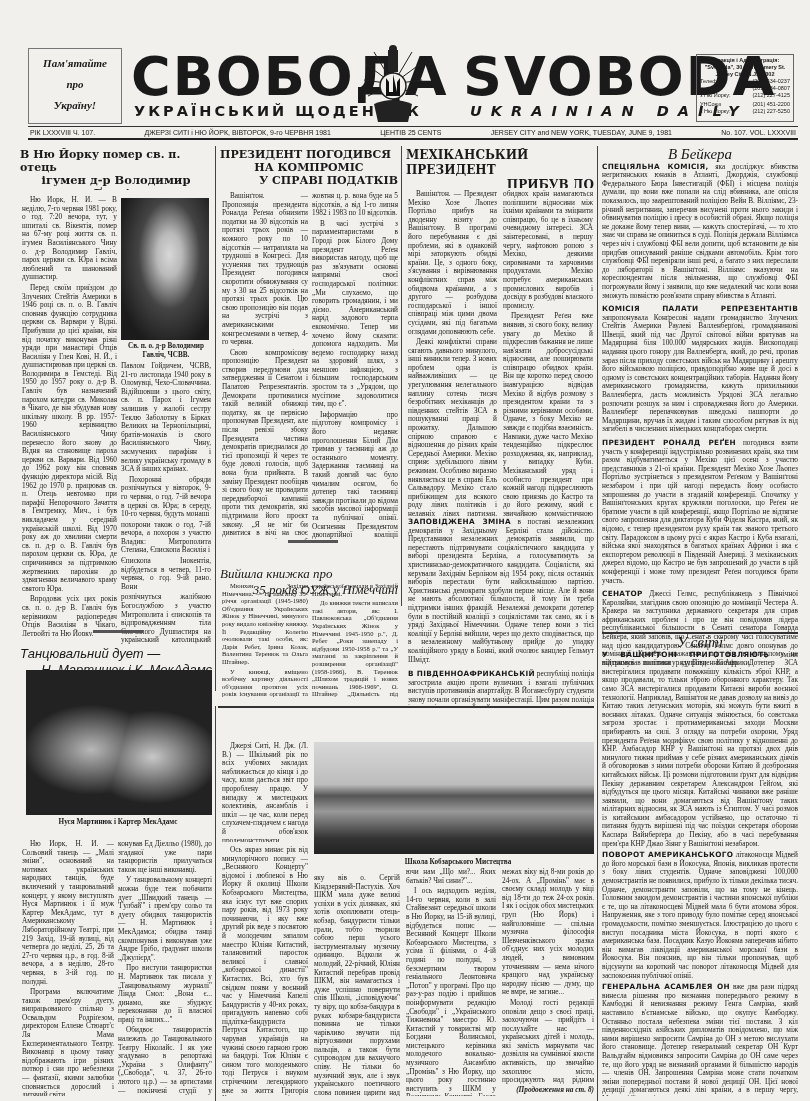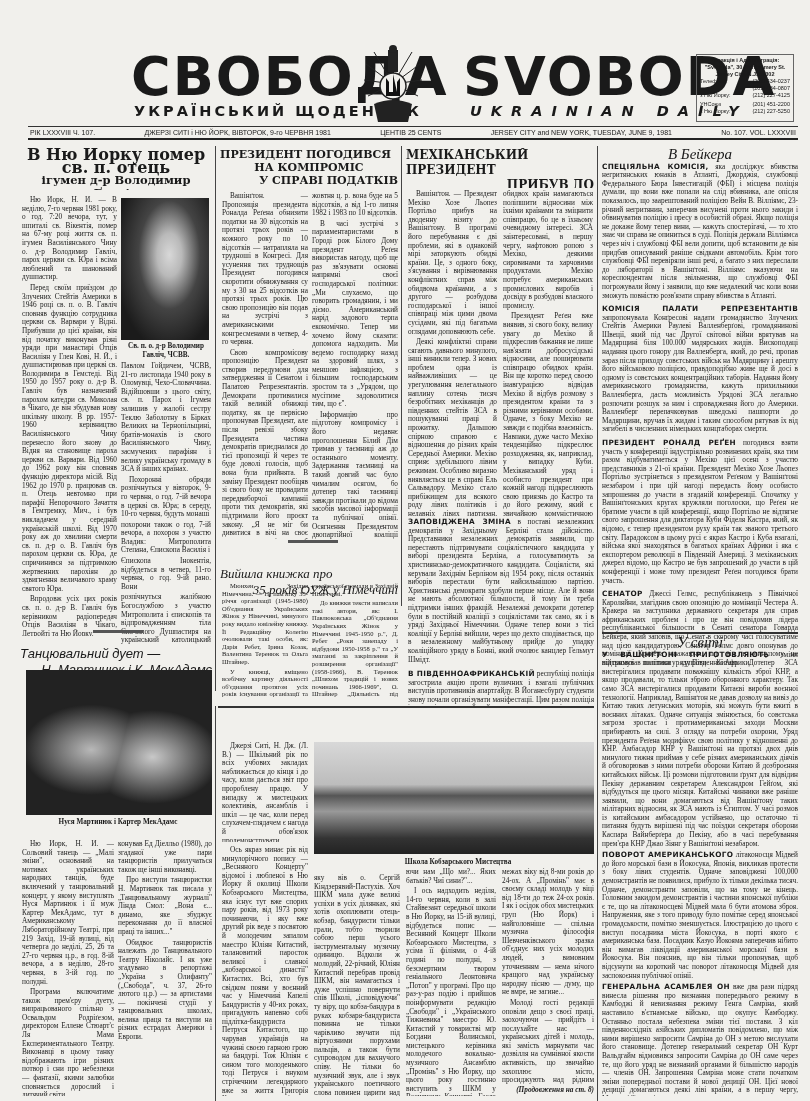--- a/index.html
+++ b/index.html
@@ -32,20 +32,25 @@
   .lead{font-weight:bold;font-family:"DejaVu Sans",sans-serif;letter-spacing:0.3px;}
   .section-h{font-style:italic;font-size:15px;text-align:center;margin:2px 0 4px 0;}
   .short-rule{position:absolute;height:3px;background:#555;}
 </style>
 </head>
 <body>
 
 <div class="page">
 
   <div class="mast">
+    <div class="motto">
+      <div>Пам'ятайте</div>
+      <div>про</div>
+      <div>Україну!</div>
+    </div>
     <div class="title-uk">СВОБОДА</div>
     <div class="sub-uk">УКРАЇНСЬКИЙ ЩОДЕННИК</div>
     <svg class="emblem" viewBox="0 0 58 80">
       <g stroke="#222" stroke-width="1">
         <line x1="29" y1="40" x2="2" y2="20"></line>
           <line x1="29" y1="40" x2="56" y2="20"></line>
         <line x1="29" y1="40" x2="0" y2="36"></line>
           <line x1="29" y1="40" x2="58" y2="36"></line>
         <line x1="29" y1="40" x2="4" y2="52"></line>
           <line x1="29" y1="40" x2="54" y2="52"></line>
@@ -94,21 +99,21 @@
     <span>JERSEY CITY and NEW YORK, TUESDAY, JUNE 9, 1981</span>
     <span>No. 107. VOL. LXXXVIII</span>
   </div>
 
   <div class="vrule" style="left:207px;top:140px;height:545px;"></div>
   <div class="vrule" style="left:393px;top:140px;height:460px;"></div>
   <div class="vrule" style="left:589px;top:140px;height:955px;"></div>
   <div class="vrule" style="left:207px;top:700px;height:395px;"></div>
 
   <div class="col" style="left:12px;top:142px;width:192px;height:42px;">
-    <h2 class="head" style="font-size:16px;line-height:13px;text-align:center;">В Ню Йорку помер св. п. отець</h2>
+    <h2 class="head" style="font-size:11px;line-height:13px;text-align:left;">В Ню Йорку помер св. п. отець</h2>
     <h2 class="head" style="font-size:11.5px;line-height:13px;text-align:center;">ігумен д-р Володимир Ґавліч</h2>
 
   </div>
   <div class="col" style="left:14px;top:190px;width:95px;height:440px;">
     <p>Ню Йорк, Н. Й. — В неділю, 7-го червня 1981 року, о год. 7:20 вечора, тут, у шпиталі св. Вікентія, помер на 67-му році життя св. п. ігумен Василіянського Чину о. д-р Володимир Гавліч, парох церкви св. Юра і всіма люблений та шанований душпастир.</p>
     <p>Перед своїм приїздом до Злучених Стейтів Америки в 1946 році св. п. о. В. Гавліч сповняв функцію сотрудника церкви св. Варвари у Відні. Прибувши до цієї країни, він від початку виконував різні уряди при манастирі Отців Василіян у Глен Кові, Н. Й., і душпастирював при церкві св. Володимира в Гемстеді. Від 1950 до 1957 року о. д-р В. Гавліч був назначений парохом катедри св. Миколая в Чікаго, де він збудував нову шкільну школу. В рр. 1957-1960 керівництво Василіянського Чину перенесло його знову до Відня на становище пароха церкви св. Варвари. Від 1960 до 1962 року він сповняв функцію директора місій. Від 1962 до 1970 р. працював св. п. Отець невтомно при парафії Непорочного Зачаття в Гемтремку, Мич., і був викладачем у середній українській школі. Від 1970 року аж до хвилини смерти св. п. д-р о. В. Гавліч був парохом церкви св. Юра, де спричинився за підтримкою жертвенних парохіян до здвигнення величавого храму святого Юра.</p>
     <p>Впродовж усіх цих років св. п. о. д-р В. Гавліч був керівником радіопередач Отців Василіян в Чікаго, Детройті та Ню Йорку.</p>
 
   </div>
   <div class="photo fr" style="left:113px;top:192px;width:88px;height:142px;"></div>
@@ -197,20 +202,21 @@
   </div>
   <div class="photo duo" style="left:18px;top:664px;width:186px;height:145px;"></div>
   <div class="caption" style="left:50px;top:812px;width:120px;">Нуся Мартинюк і Картер МекАдамс</div>
   <div class="col" style="left:14px;top:834px;width:92px;height:256px;">
     <p>Ню Йорк, Н. Й. — Сольовий танець — „Малі зміни", оснований на мотивах українських народних танців, буде включений у танцювальний концерт, у якому виступлять Нуся Мартинюк і її муж Картер МекАдамс, тут в Американському Ляборатоpійному Театрі, при 219 Захід, 19-ій вулиці, від четверга до неділі, 25, 26 та 27-го червня ц.р., в год. 8-ій вечора, а в неділю, 28-го червня, в 3-ій год. по полудні.</p>
     <p>Програма включатиме також прем'єру дуету, випрацьованого спільно з Освальдом Родріґезом, директором Еллене Стюарт'с Ля Мама Експериментального Театру. Виконавці в цьому танку відображають ігри різних потвор і сни про небезпеки — фантазії, якими залюбки сповняється дорослий і дитячий світи.</p>
 
   </div>
   <div class="col" style="left:110px;top:834px;width:94px;height:256px;">
     <p style="text-indent:0">конував Ед Діелльо (1980), до згаданої уже пари танцюристів прилучаться також ще інші виконавці.</p>
+    <p>У танцювальному концерті можна буде теж побачити дует „Швидкий танець — 'Гулбай'" і прем'єру сольо та дуету обидвох танцюристів — Н. Мартинюк і МекАдамса; обидва танці скомпонував і виконував уже Андре Ґрібо, ґрадуант школи „Джулієрд".</p>
     <p>Про виступи танцюристки Н. Мартинюк так писала у „Танцювальному журналі" Лінда Смол: „Вона є... динамо, яке збуджує переконання до її власної праці та інших..."</p>
     <p>Обидвоє танцюристів належать до Танцювального Театру Ніколайс. І як уже згадувано в репортажі „Україна з Олифанту" („Свобода", ч. 37, 26-го лютого ц.р.) — за артистами — покінчені студії у танцювальних школах, велика праця та виступи на різних естрадах Америки і Европи.</p>
 
   </div>
 
   <div class="col" style="left:212px;top:712px;width:374px;height:16px;text-align:center;">
     <h2 class="ital" style="margin:16px;font-size:12.5px;line-height:15px;font-weight:normal;">Кобзарська Школа виступить з концеворічним концертом</h2>
   </div>
   <div class="col" style="left:214px;top:736px;width:86px;height:100px;">
     <p>Джерзі Ситі, Н. Дж. (Л. В.) — Шкільний рік по всіх учбових закладах наближається до кінця і до часу, коли дається звіт про пророблену працю. У випадку ж мистецьких колективів, ансамблів і шкіл — це час, коли перед слухачем-глядачем є нагода й обов'язок продемонструвати досягнення, які здобуто протягом річного навчання, мистецького росту та вдосконалення.</p>

